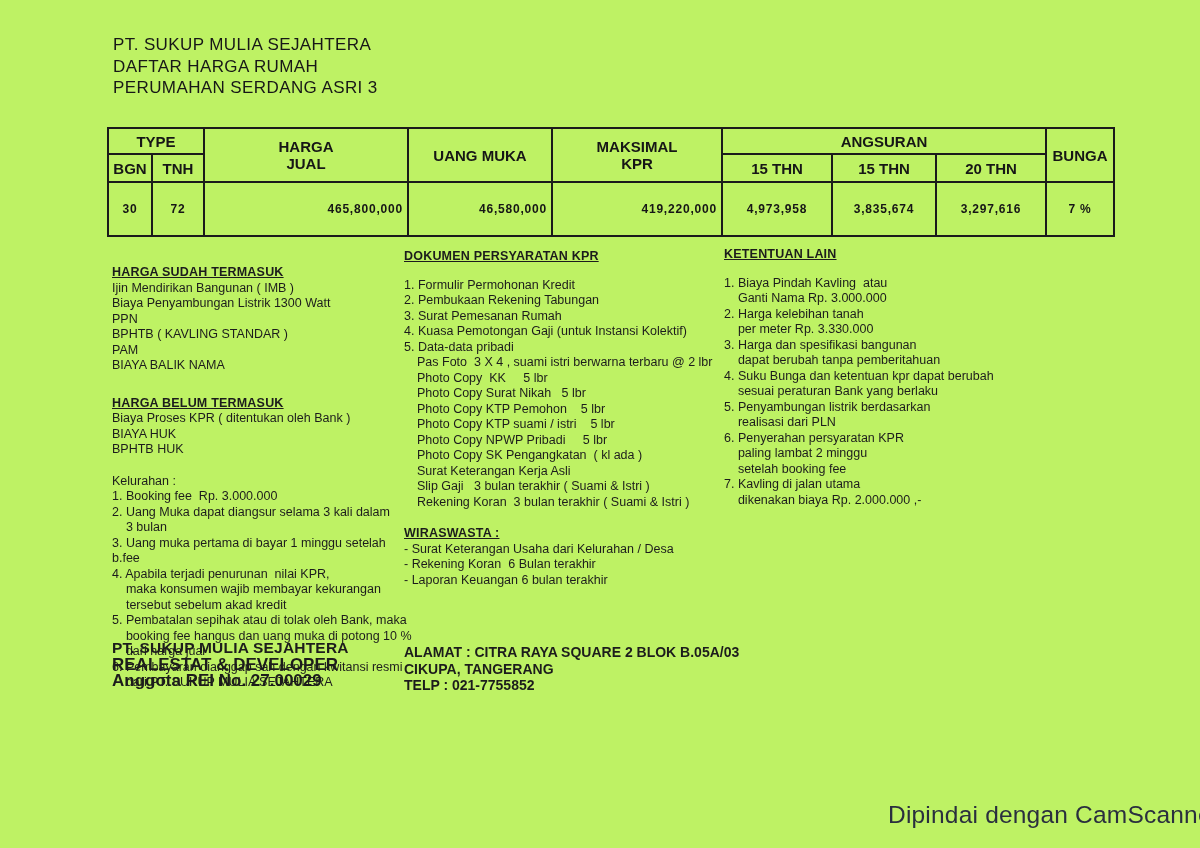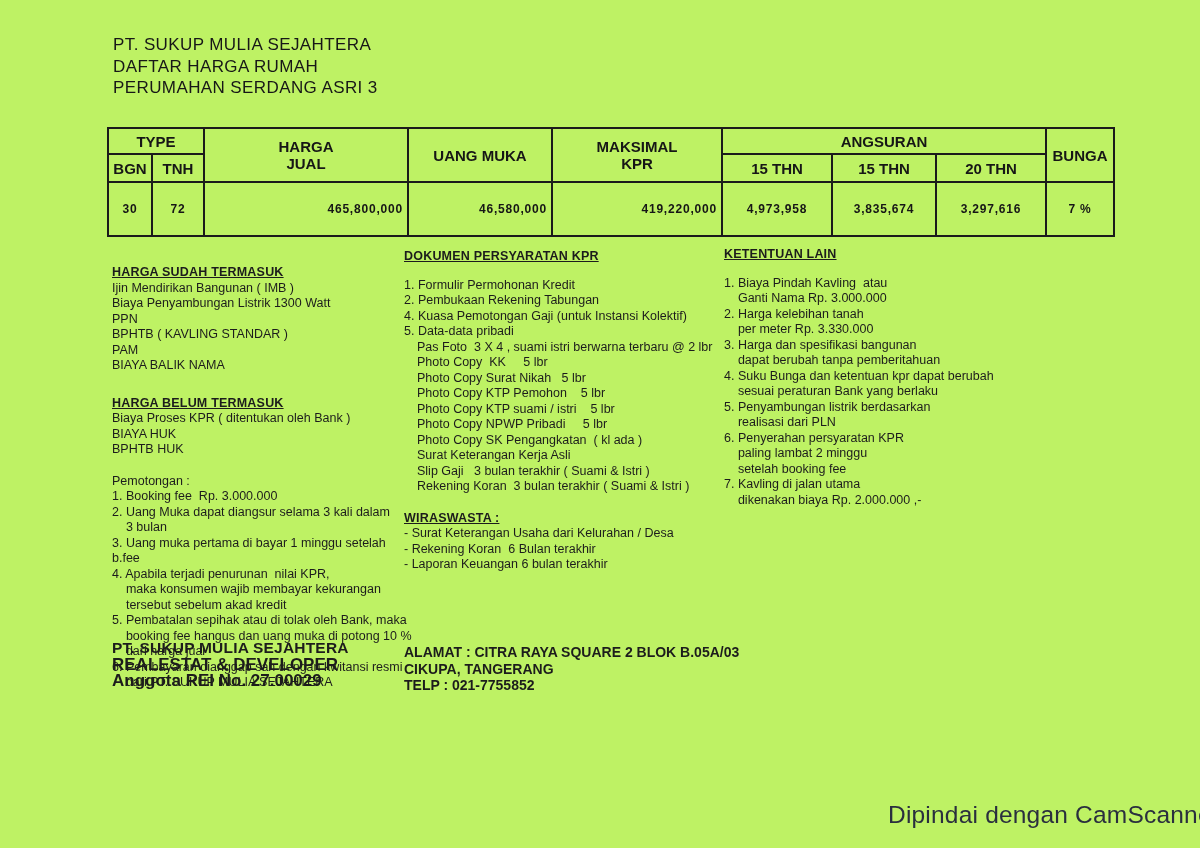--- a/index.html
+++ b/index.html
@@ -106,40 +106,41 @@
     <div class="line">PPN</div>
     <div class="line">BPHTB ( KAVLING STANDAR )</div>
     <div class="line">PAM</div>
     <div class="line">BIAYA BALIK NAMA</div>
     <div class="gap22"></div>
     <div class="sec-title">HARGA BELUM TERMASUK</div>
     <div class="line">Biaya Proses KPR ( ditentukan oleh Bank )</div>
     <div class="line">BIAYA HUK</div>
     <div class="line">BPHTB HUK</div>
     <div class="gap16"></div>
-    <div class="line">Pemotongan :</div>
+    <div class="line">Kelurahan :</div>
     <div class="line">1. Booking fee  Rp. 3.000.000</div>
     <div class="line">2. Uang Muka dapat diangsur selama 3 kali dalam
     3 bulan</div>
     <div class="line">3. Uang muka pertama di bayar 1 minggu setelah b.fee</div>
     <div class="line">4. Apabila terjadi penurunan  nilai KPR,
     maka konsumen wajib membayar kekurangan
     tersebut sebelum akad kredit</div>
     <div class="line">5. Pembatalan sepihak atau di tolak oleh Bank, maka
     booking fee hangus dan uang muka di potong 10 %
     dari harga jual</div>
     <div class="line">6. Pembayaran dianggap sah dengan kwitansi resmi
     dari PT. SUKUP MULIA SEJAHTERA</div>
   </div>
 
   <div class="col col-mid">
     <div class="sec-title">DOKUMEN PERSYARATAN KPR</div>
     <div class="gap13"></div>
     <div class="line">1. Formulir Permohonan Kredit</div>
     <div class="line">2. Pembukaan Rekening Tabungan</div>
+    <div class="line">3. Surat Pemesanan Rumah</div>
     <div class="line">4. Kuasa Pemotongan Gaji (untuk Instansi Kolektif)</div>
     <div class="line">5. Data-data pribadi</div>
     <div class="line sub">Pas Foto  3 X 4 , suami istri berwarna terbaru @ 2 lbr</div>
     <div class="line sub">Photo Copy  KK     5 lbr</div>
     <div class="line sub">Photo Copy Surat Nikah   5 lbr</div>
     <div class="line sub">Photo Copy KTP Pemohon    5 lbr</div>
     <div class="line sub">Photo Copy KTP suami / istri    5 lbr</div>
     <div class="line sub">Photo Copy NPWP Pribadi     5 lbr</div>
     <div class="line sub">Photo Copy SK Pengangkatan  ( kl ada )</div>
     <div class="line sub">Surat Keterangan Kerja Asli</div>

